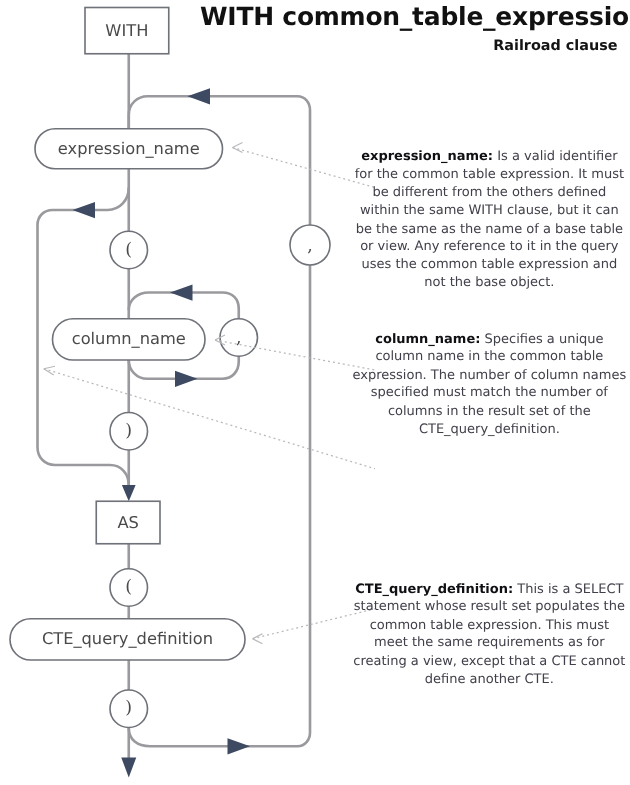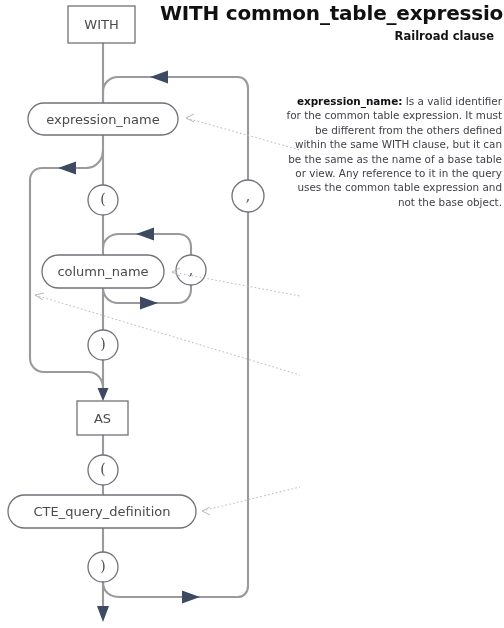--- a/index.html
+++ b/index.html
@@ -119,21 +119,22 @@
     width: 223px;
     height: 628px;
   }
   .note {
     position: absolute;
     width: 221px;
     font-family: "DejaVu Sans", "Liberation Sans", sans-serif;
     font-size: 10.4px;
     line-height: 14.4px;
     color: #40404a;
-    text-align: right;
+    text-align: center;
+    margin-top: 24px;
   }
   .note b {
     font-weight: 700;
     color: #101014;
   }
   .note-1 { top: 94px; }
   .note-2 { top: 240px; }
   .note-3 { top: 355px; }
   .note-4 { top: 440px; }
 </style>
@@ -228,15 +229,23 @@
 
     <path class="leader" d="M202,511 L300,487"></path>
     <path class="leader-head" d="M202,511 L210,507 M202,511 L210,515"></path>
   </svg>
 
   <div class="notes">
     <div class="note note-1">
       <b>expression_name</b><b>:</b>
       <span>Is a valid identifier for the common table expression. It must be different from the others defined within the same WITH  clause, but it can be the same as the name of a base table or view. Any reference to it  in the query uses the common table expression and not the base object.</span>
     </div>
+    <div class="note note-2">
+      <b>column_name</b><b>:</b>
+      <span>Specifies a unique column name in the common table expression. The number of column names specified must match the number of columns in the result set of the CTE_query_definition.</span>
+    </div>
+    <div class="note note-4">
+      <b>CTE_query_definition</b><b>:</b>
+      <span>This is a SELECT statement whose result set populates the common table expression. This must meet the same requirements as for creating a view, except that  a CTE cannot define another CTE.</span>
+    </div>
   </div>
 
 </div>
 
 </body></html>

